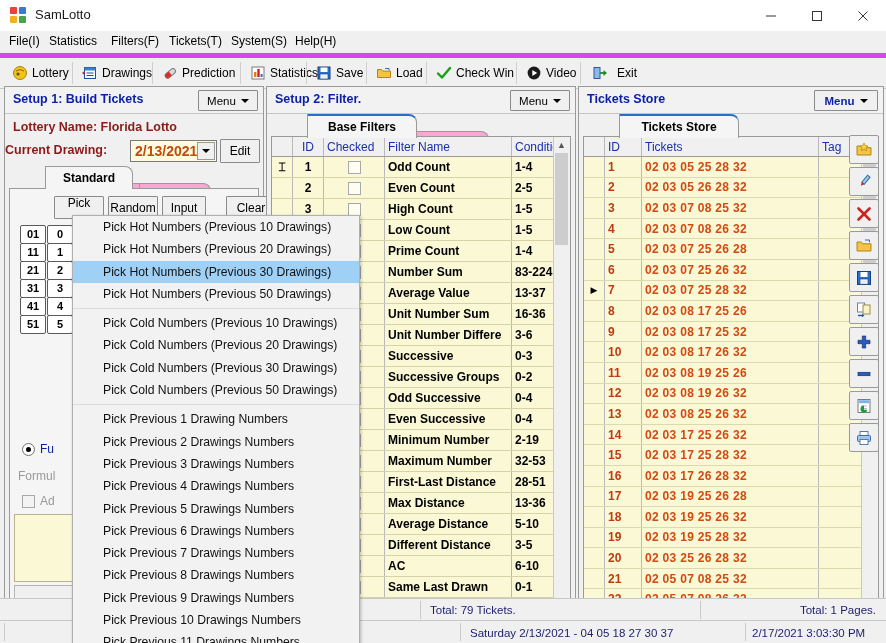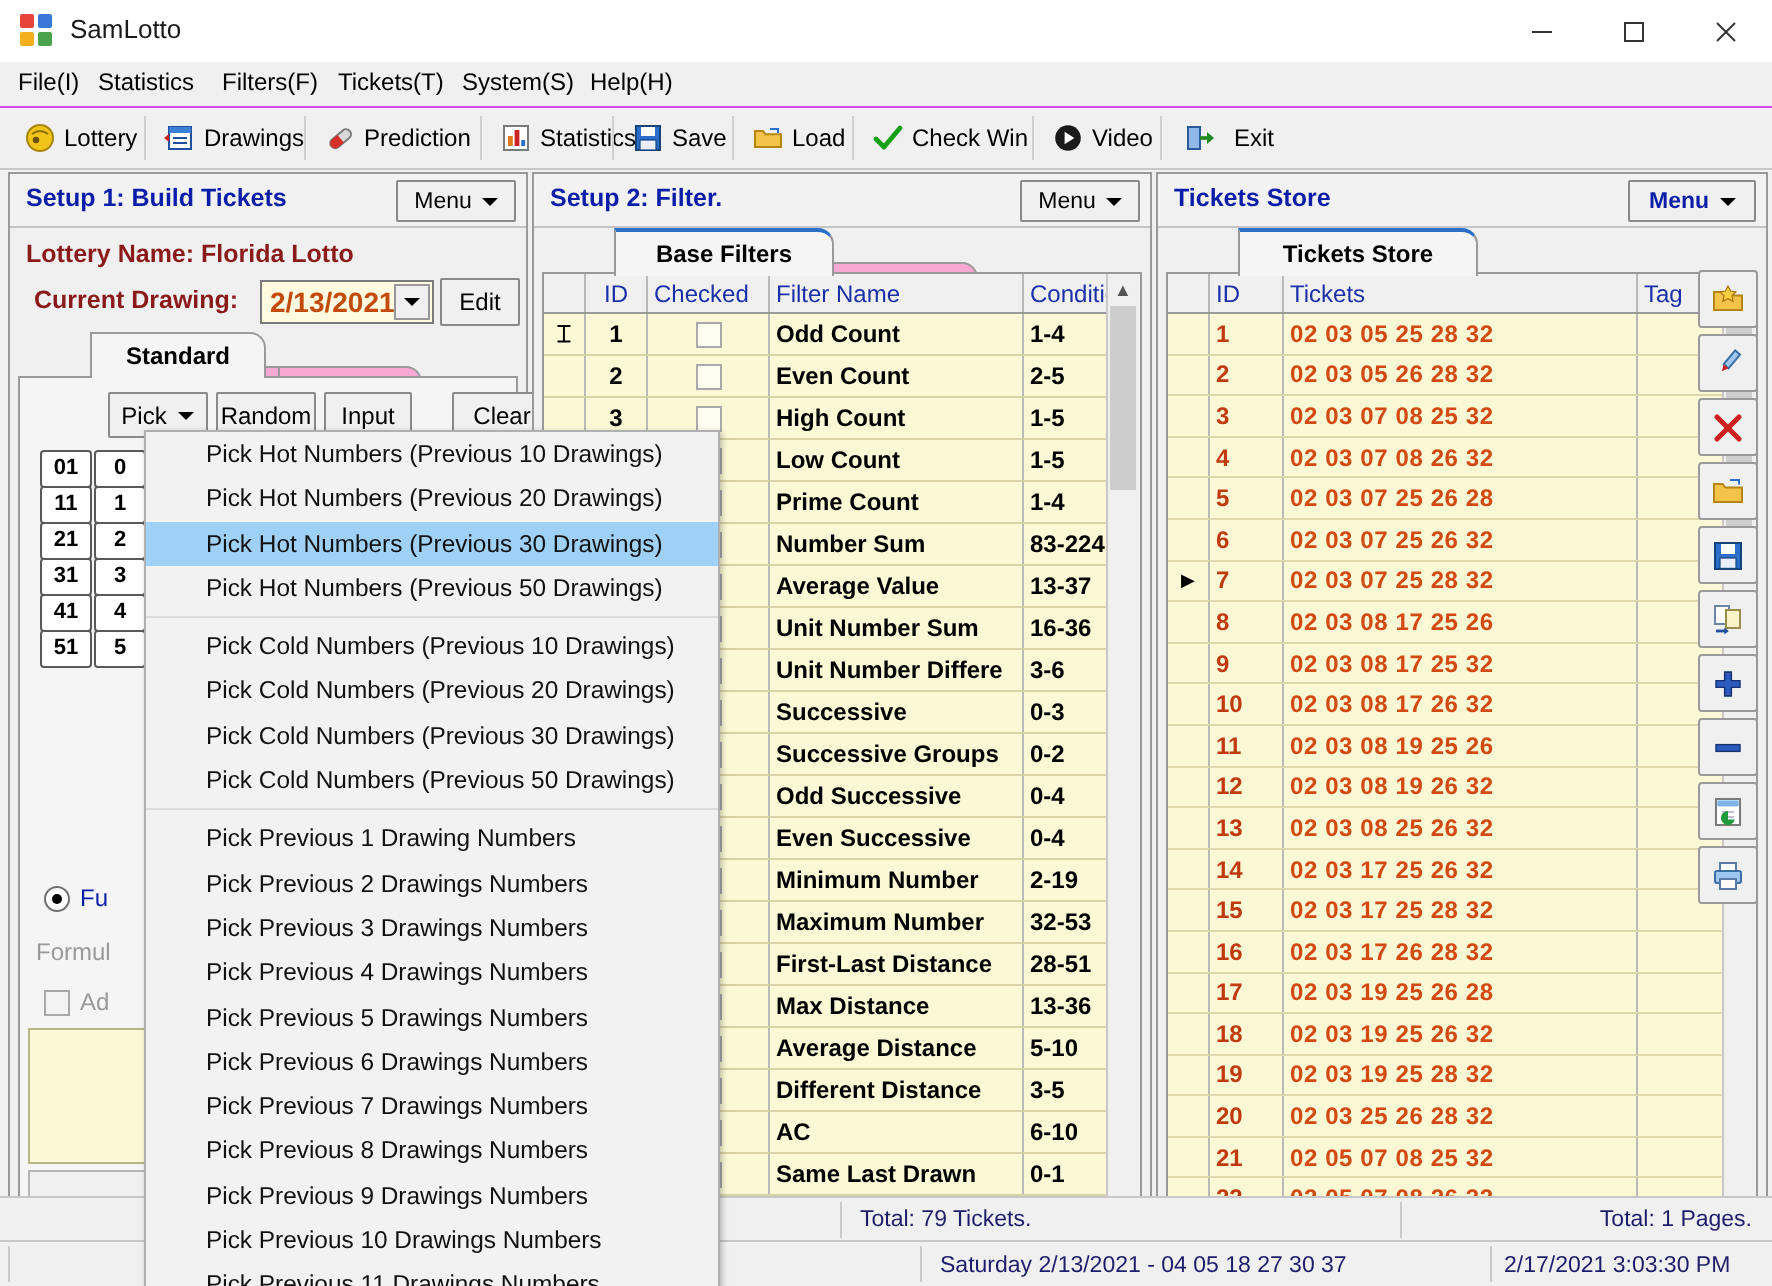--- a/index.html
+++ b/index.html
@@ -23,54 +23,54 @@
   .title-text{position:absolute;left:35px;top:7px;font-size:13px;color:#1a1a1a;}
   .wbtn{position:absolute;top:0;width:46px;height:31px;cursor:default;}
   .wbtn svg{position:absolute;left:50%;top:50%;transform:translate(-50%,-50%);}
   .wbtn.min{right:92px;} .wbtn.max{right:46px;} .wbtn.close{right:0;}
 
   
   .menubar{position:absolute;left:0;top:31px;width:886px;height:22px;background:#f0f0f0;}
   .menubar .mi{position:absolute;top:3px;height:16px;font-size:12px;color:#000;padding:0 3px;cursor:default;}
 
   
-  .toolbar{position:absolute;left:0;top:53px;width:886px;height:30px;background:#f0f0f0;border-top:1px solid #d946ef;border-bottom:1px solid #c8c8c8;}
+  .toolbar{position:absolute;left:0;top:53px;width:886px;height:30px;background:#f0f0f0;border-top:5px solid #d946ef;border-bottom:1px solid #c8c8c8;}
   .tbtn{position:absolute;top:2px;height:26px;display:flex;align-items:center;gap:4px;padding:0 6px;cursor:default;}
   .tbtn .lbl{font-size:12px;color:#000;white-space:nowrap;}
   .tsep{position:absolute;top:4px;width:1px;height:22px;background:#cfcfcf;}
   .tico{width:16px;height:16px;position:relative;flex:0 0 16px;}
 
   
   .panel{position:absolute;background:#f0f0f0;border:1px solid #9a9a9a;}
   .panel-hd{position:relative;height:26px;background:#f2f2f2;border-bottom:1px solid #c5c5c5;}
   .panel-title{position:absolute;left:8px;top:5px;font-size:12.5px;font-weight:bold;color:#0b1ea8;white-space:nowrap;}
   .menu-btn{position:absolute;top:3px;right:5px;height:19px;min-width:54px;background:#f0f0f0;border:1px solid #8a8a8a;border-radius:1px;
             display:flex;align-items:center;justify-content:center;gap:5px;font-size:11.5px;cursor:default;}
   .menu-btn.bold{font-weight:bold;color:#0b1ea8;}
   .caret{width:0;height:0;border-left:4px solid transparent;border-right:4px solid transparent;border-top:4px solid #000;}
 
   
   #p-left{left:4px;top:86px;width:258px;height:553px;}
   .lotname{position:absolute;left:8px;top:33px;font-size:12.5px;font-weight:bold;color:#8b1a1a;white-space:nowrap;}
-  .curdraw{position:absolute;left:12px;top:56px;font-size:12.5px;font-weight:bold;color:#8b1a1a;white-space:nowrap;}
+  .curdraw{position:absolute;left:0;top:56px;font-size:12.5px;font-weight:bold;color:#8b1a1a;white-space:nowrap;}
   .date-combo{position:absolute;left:125px;top:53px;width:85px;height:20px;background:#fffbe0;border:1px solid #7a7a7a;}
   .date-combo .v{position:absolute;left:4px;top:2px;font-size:14px;font-weight:bold;color:#c24a0a;}
   .date-combo .drop{position:absolute;right:1px;top:1px;width:16px;height:16px;background:#f0f0f0;border:1px solid #999;display:flex;align-items:center;justify-content:center;}
   .btn{background:#f0f0f0;border:1px solid #8a8a8a;border-radius:1px;font-size:12px;display:flex;align-items:center;justify-content:center;cursor:default;}
   #edit-btn{position:absolute;left:215px;top:52px;width:38px;height:22px;}
 
   .tabs{position:absolute;left:4px;top:80px;height:22px;}
   .tab{position:absolute;top:16px;height:21px;background:#f9a8d4;border:1px solid #9a9a9a;border-bottom:none;
        border-radius:0 8px 0 0;display:flex;align-items:center;justify-content:center;font-size:12px;padding:0 9px;cursor:default;}
   .tab.active{background:#f5f5f5;font-weight:bold;z-index:3;height:22px;top:-1px;margin-left:36px;}
   .tabbody{position:absolute;left:4px;top:101px;width:248px;height:448px;background:#f5f5f5;border:1px solid #9a9a9a;}
 
   .pickrow{position:absolute;left:44px;top:7px;display:flex;gap:4px;}
   .pickrow .btn{height:21px;}
-  #pick-btn{width:48px;gap:6px;}
+  #pick-btn{width:48px;gap:6px;flex-direction:column;}
   #random-btn{width:48px;} #input-btn{width:42px;} #clear-btn{width:48px;margin-left:16px;}
 
   .numgrid{position:absolute;left:4px;top:36px;width:240px;height:108px;background:#f5f5f5;}
   .numcell{position:absolute;width:24px;height:17px;background:#fff;border:1px solid #5a5a5a;border-radius:2px;
            font-size:11px;font-weight:bold;text-align:center;line-height:17px;color:#000;}
 
   .radiorow{position:absolute;left:12px;top:253px;display:flex;align-items:center;gap:5px;font-size:12px;color:#0b1ea8;}
   .radio{width:11px;height:11px;border:1px solid #707070;border-radius:50%;background:#fff;position:relative;}
   .radio::after{content:"";position:absolute;left:3px;top:3px;width:5px;height:5px;border-radius:50%;background:#000;}
   .formula-lbl{position:absolute;left:8px;top:280px;font-size:12px;color:#9a9a9a;}

